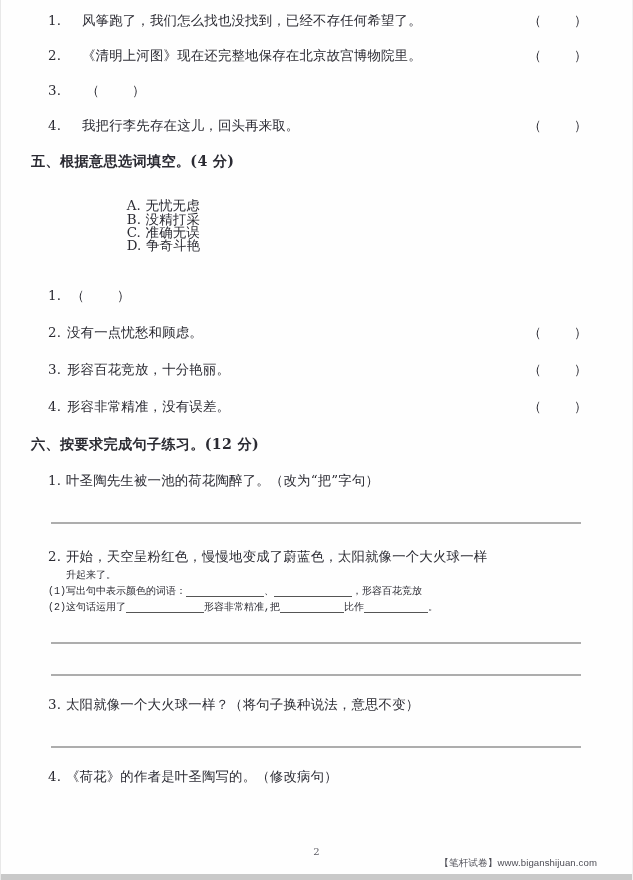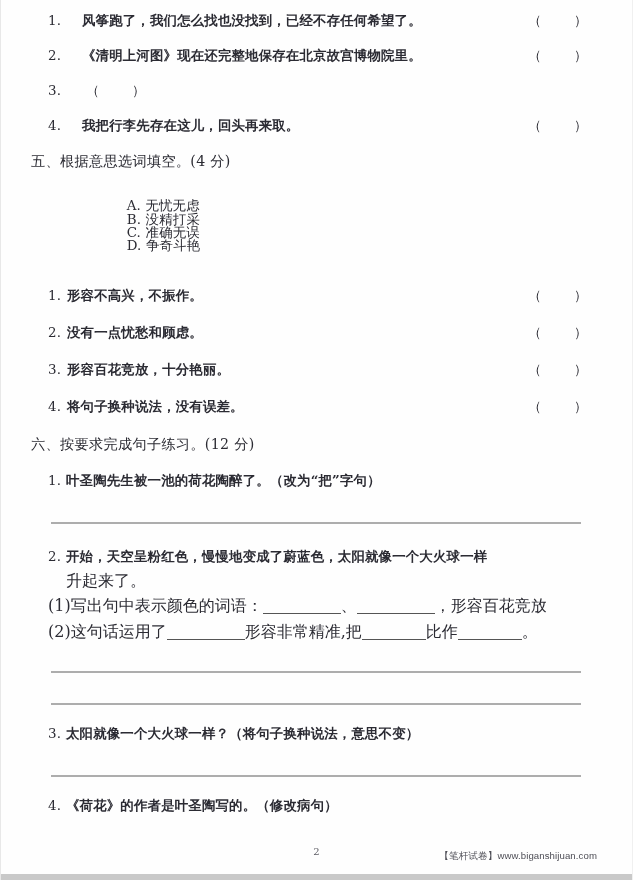--- a/index.html
+++ b/index.html
@@ -46,37 +46,36 @@
     line-height: 1;
     letter-spacing: 0.2px;
   }
   .q-num {
     flex: 0 0 auto;
     white-space: pre;
   }
   .q-text {
     flex: 1 1 auto;
     white-space: pre-wrap;
-    font-weight: bold;
   }
   .paren {
     flex: 0 0 auto;
     white-space: pre;
     letter-spacing: 1px;
   }
 
   
   .top-list { padding-top: 14px; }
   .top-list .q-row { margin-bottom: 21.5px; }
   .top-list .q-num { width: 34px; }
   .top-list .paren { width: 66px; text-align: left; padding-left: 4px;}
 
   
   .sec-head {
-    font-weight: normal;
+    font-weight: bold;
     font-size: 14.2px;
     line-height: 1;
     letter-spacing: 0.3px;
     margin-left: -17px;
     margin-bottom: 18px;
     white-space: pre;
   }
   .sec-head.six { margin-bottom: 19px; }
 
   
@@ -121,23 +120,24 @@
   .blank {
     display: inline-block;
     border-bottom: 1.6px solid #555;
     vertical-align: -3px;
   }
   .blank.w-long  { width: 78px; }
   .blank.w-mid   { width: 70px; }
   .blank.w-short { width: 64px; }
 
   .sub-line {
-    font-size: 16px;
+    font-size: 10px;
     line-height: 1.62;
     white-space: pre-wrap;
+    font-family: Liberation Mono, monospace;
   }
   .sub-row { display: flex; align-items: baseline; }
   .sub-label { flex: 0 0 auto; white-space: pre; }
   .sub-body  { flex: 1 1 auto; }
 
   
   .footer {
     position: absolute;
     left: 0;
     right: 0;
@@ -149,21 +149,21 @@
     left: 0; right: 0;
     top: 0;
     text-align: center;
     font-size: 10px;
     color: #5a5a62;
     font-family: "DejaVu Serif", "Liberation Serif", serif;
   }
   .watermark {
     position: absolute;
     right: 35px;
-    top: 4px;
+    top: 11px;
     font-size: 9.6px;
     color: #4d4d55;
     font-family: "Liberation Sans", sans-serif;
     white-space: pre;
     letter-spacing: 0.1px;
   }
 </style>
 </head>
 <body>
 
@@ -198,36 +198,35 @@
       <div class="options">
         <span class="opt">A. 无忧无虑</span>
         <span class="opt">B. 没精打采</span>
         <span class="opt">C. 准确无误</span>
         <span class="opt">D. 争奇斗艳</span>
       </div>
 
       <div class="def-list">
         <div class="q-row">
           <span class="q-num">1.</span>
-          <span class="q-text">形容不高兴，不振作。</span>
           <span class="paren">（      ）</span>
         </div>
         <div class="q-row">
           <span class="q-num">2.</span>
           <span class="q-text">没有一点忧愁和顾虑。</span>
           <span class="paren">（      ）</span>
         </div>
         <div class="q-row">
           <span class="q-num">3.</span>
           <span class="q-text">形容百花竞放，十分艳丽。</span>
           <span class="paren">（      ）</span>
         </div>
         <div class="q-row">
           <span class="q-num">4.</span>
-          <span class="q-text">将句子换种说法，没有误差。</span>
+          <span class="q-text">形容非常精准，没有误差。</span>
           <span class="paren">（      ）</span>
         </div>
       </div>
     </div>
 
     <div class="sec6">
       <div class="sec-head six">六、按要求完成句子练习。(12 分)</div>
 
       <div class="sec6-item">
         <div class="q-row">

